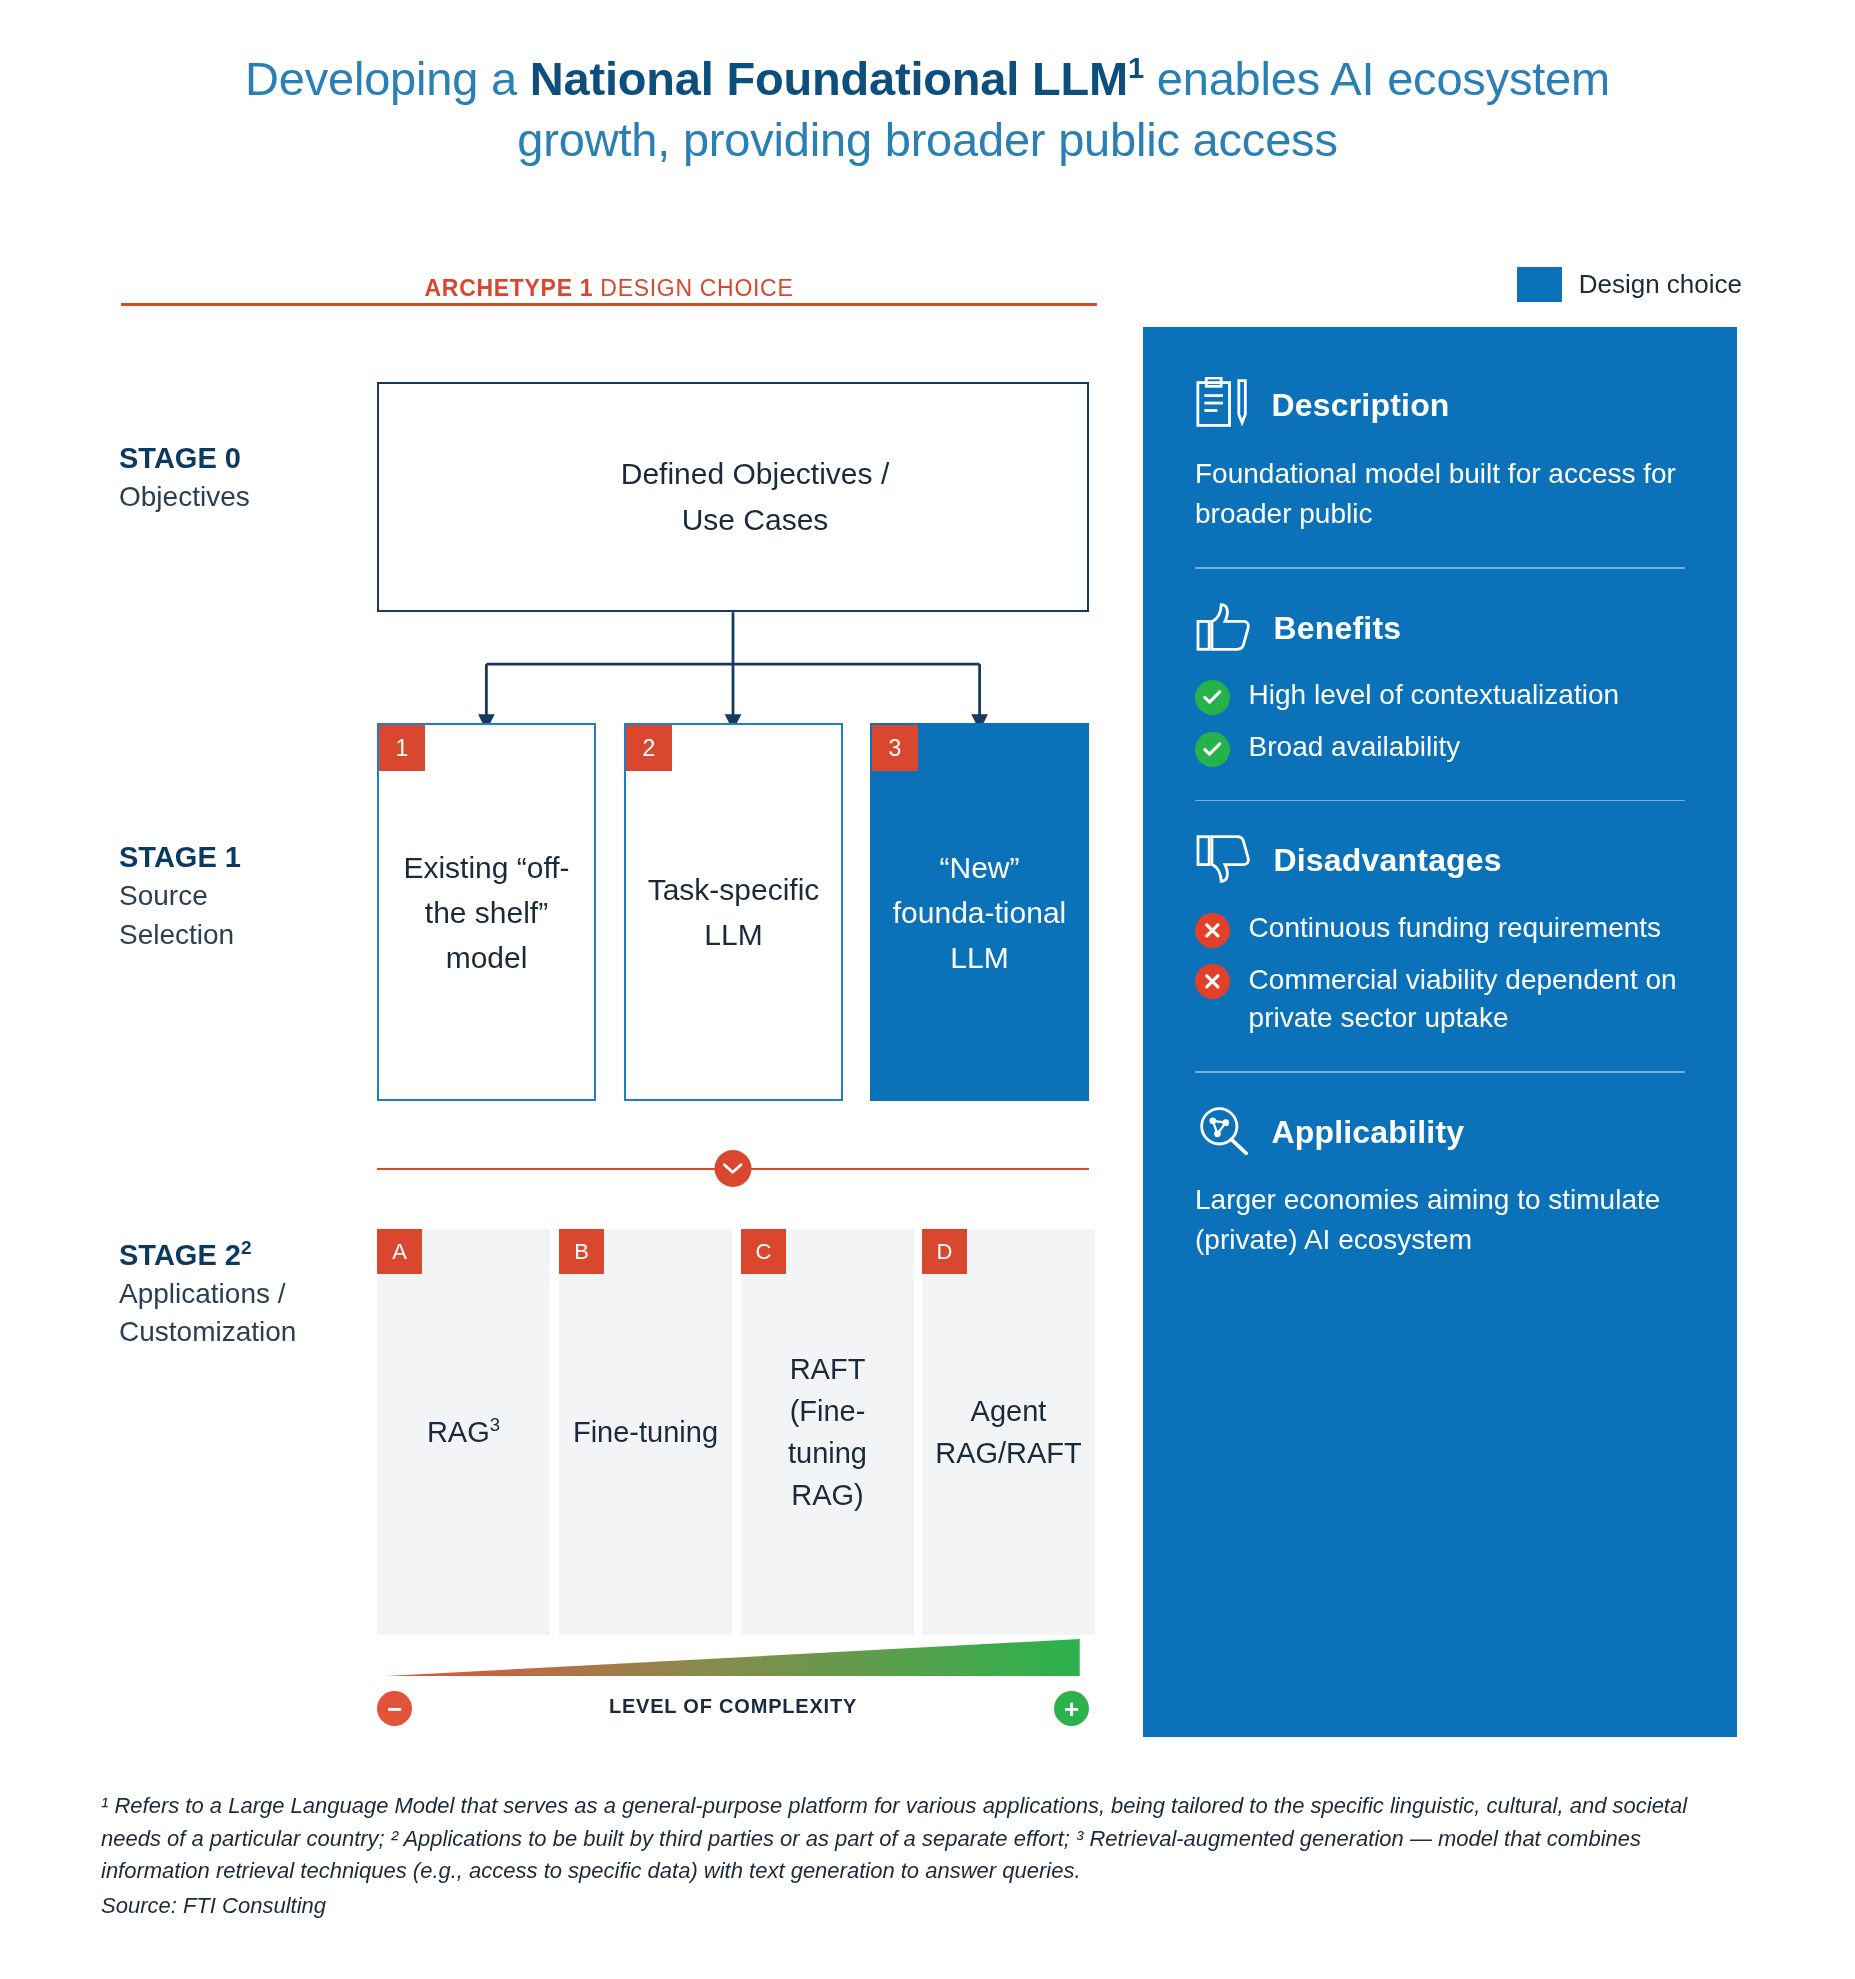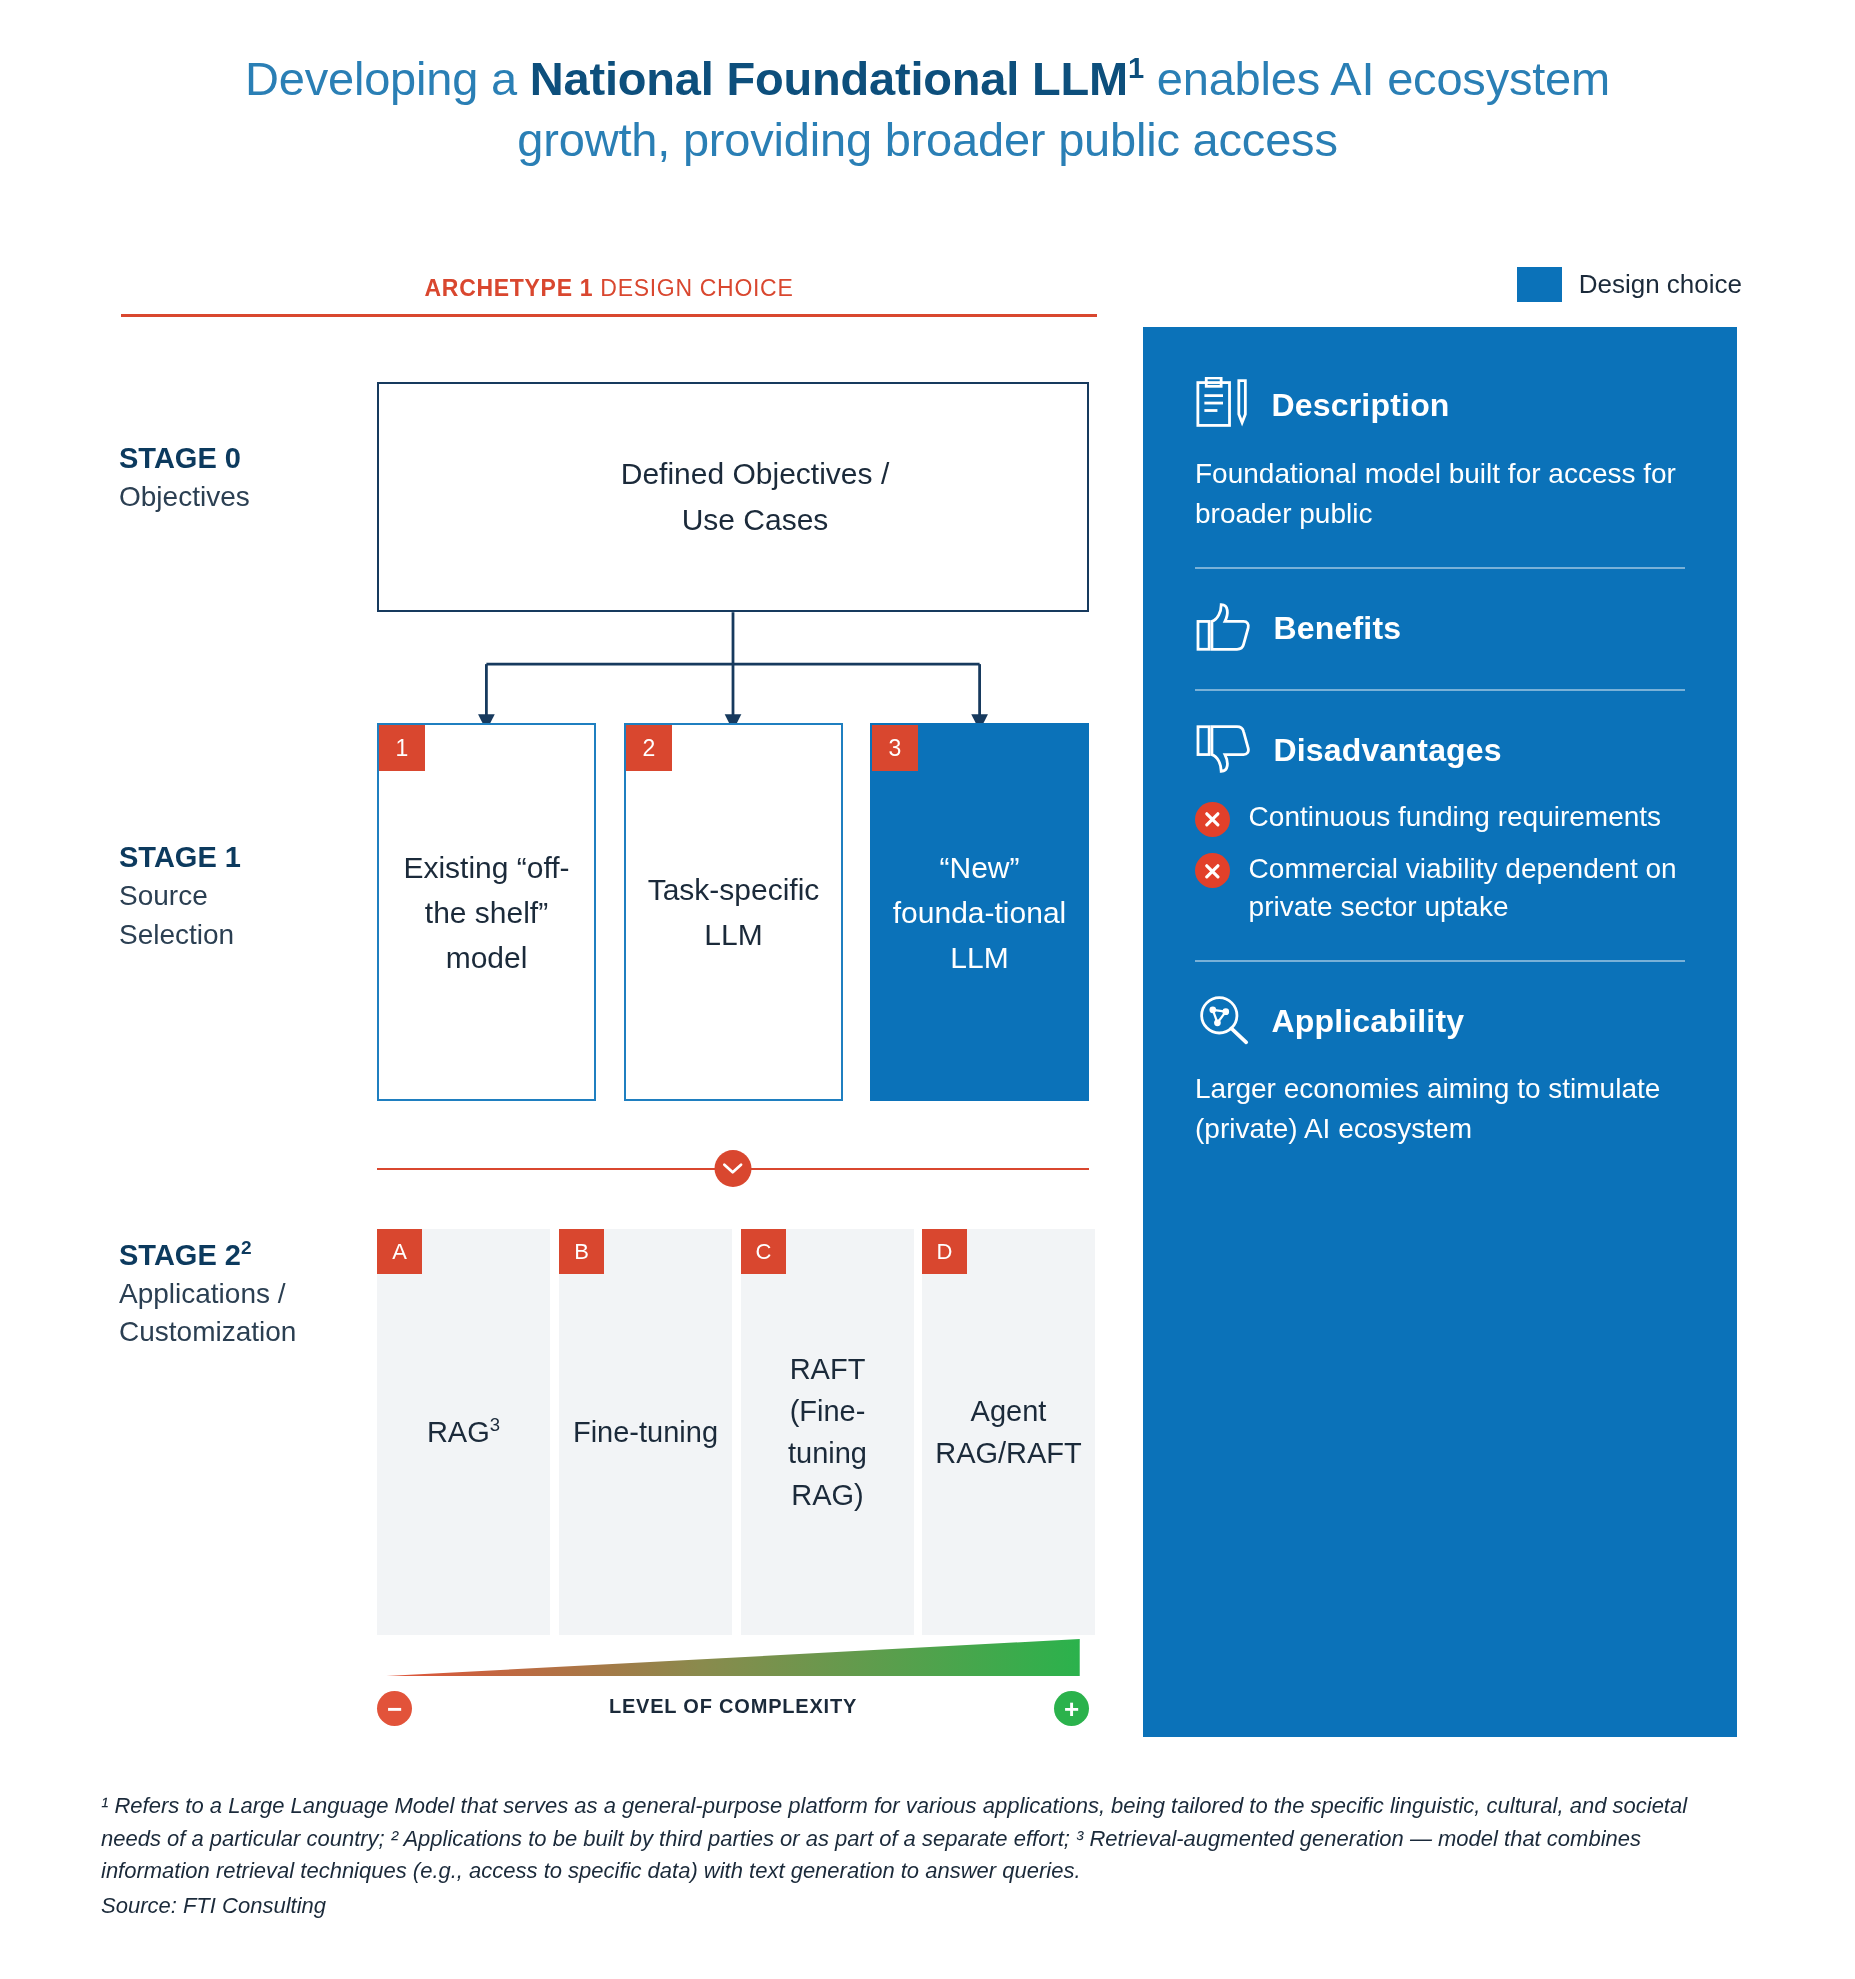--- a/index.html
+++ b/index.html
@@ -38,21 +38,21 @@
     position: absolute;
     left: 121px;
     top: 275px;
     width: 976px;
   }
   .archetype-label {
     font-size: 23px;
     letter-spacing: 0.7px;
     color: #d9472f;
     text-align: center;
-    padding-bottom: 12px;
+    padding-bottom: 1px;
   }
   .archetype-label b { font-weight: 700; }
   .archetype-label span.light { font-weight: 400; }
   .archetype-rule {
     height: 2.8px;
     background: #d9472f;
     width: 100%;
   }
 
   .legend {
@@ -465,20 +465,38 @@
 
   <div class="sect-head">
     <span class="icon">
       <svg width="58" height="52" viewBox="0 0 62 56">
         <path d="M18,22 C24,20 28,12 28,4 C36,4 36,14 32,22 L52,22 C56,22 58,25 57,29 L52,47 C51,51 48,52 45,52 L18,52 Z" fill="none" stroke="#fff" stroke-width="3"></path>
         <rect x="3" y="22" width="12" height="30" fill="none" stroke="#fff" stroke-width="3"></rect>
       </svg>
     </span>
     <span class="sect-title">Benefits</span>
   </div>
+  <div class="bullet-list">
+    <div class="bullet">
+      <span class="marker ok">
+        <svg width="18.6" height="15" viewBox="0 0 20 16">
+            <polyline points="2,8 7,13 18,2" fill="none" stroke="#fff" stroke-width="3.4" stroke-linecap="round" stroke-linejoin="round"></polyline>
+          </svg>
+      </span>
+      <span class="txt">High level of contextualization</span>
+    </div>
+    <div class="bullet">
+      <span class="marker ok">
+        <svg width="18.6" height="15" viewBox="0 0 20 16">
+            <polyline points="2,8 7,13 18,2" fill="none" stroke="#fff" stroke-width="3.4" stroke-linecap="round" stroke-linejoin="round"></polyline>
+          </svg>
+      </span>
+      <span class="txt">Broad availability</span>
+    </div>
+  </div>
 
   <div class="hr"></div>
 
   <div class="sect-head">
     <span class="icon">
       <svg width="58" height="52" viewBox="0 0 62 56">
         <path d="M18,34 C24,36 28,44 28,52 C36,52 36,42 32,34 L52,34 C56,34 58,31 57,27 L52,9 C51,5 48,4 45,4 L18,4 Z" fill="none" stroke="#fff" stroke-width="3"></path>
         <rect x="3" y="4" width="12" height="30" fill="none" stroke="#fff" stroke-width="3"></rect>
       </svg>
     </span>

